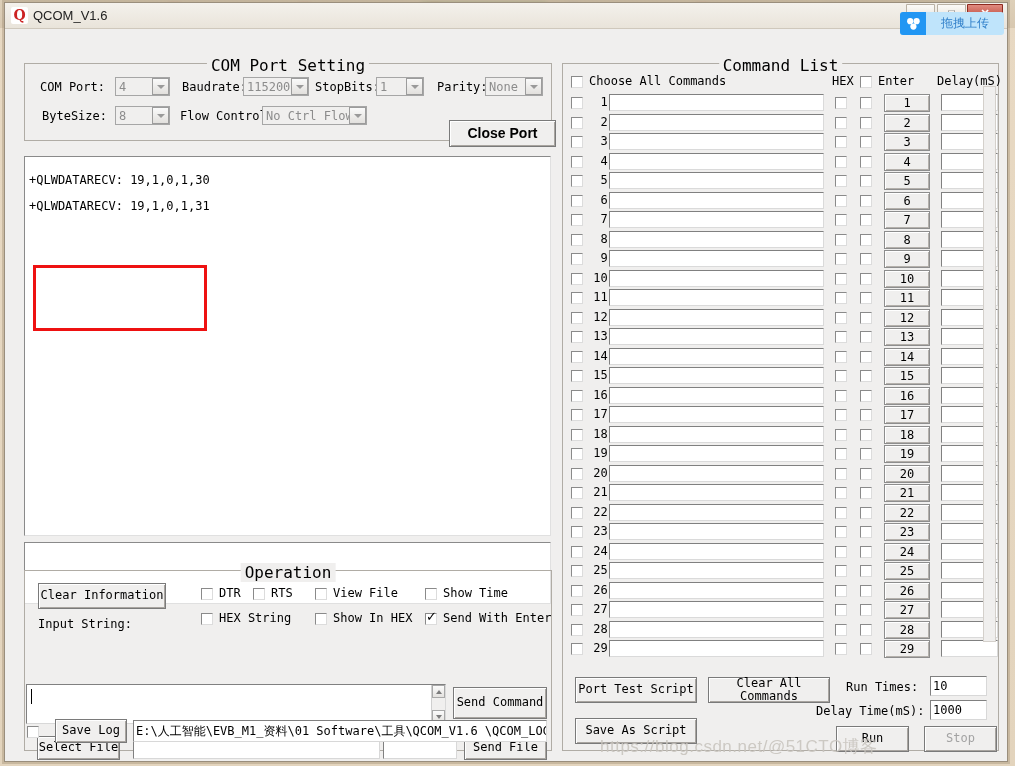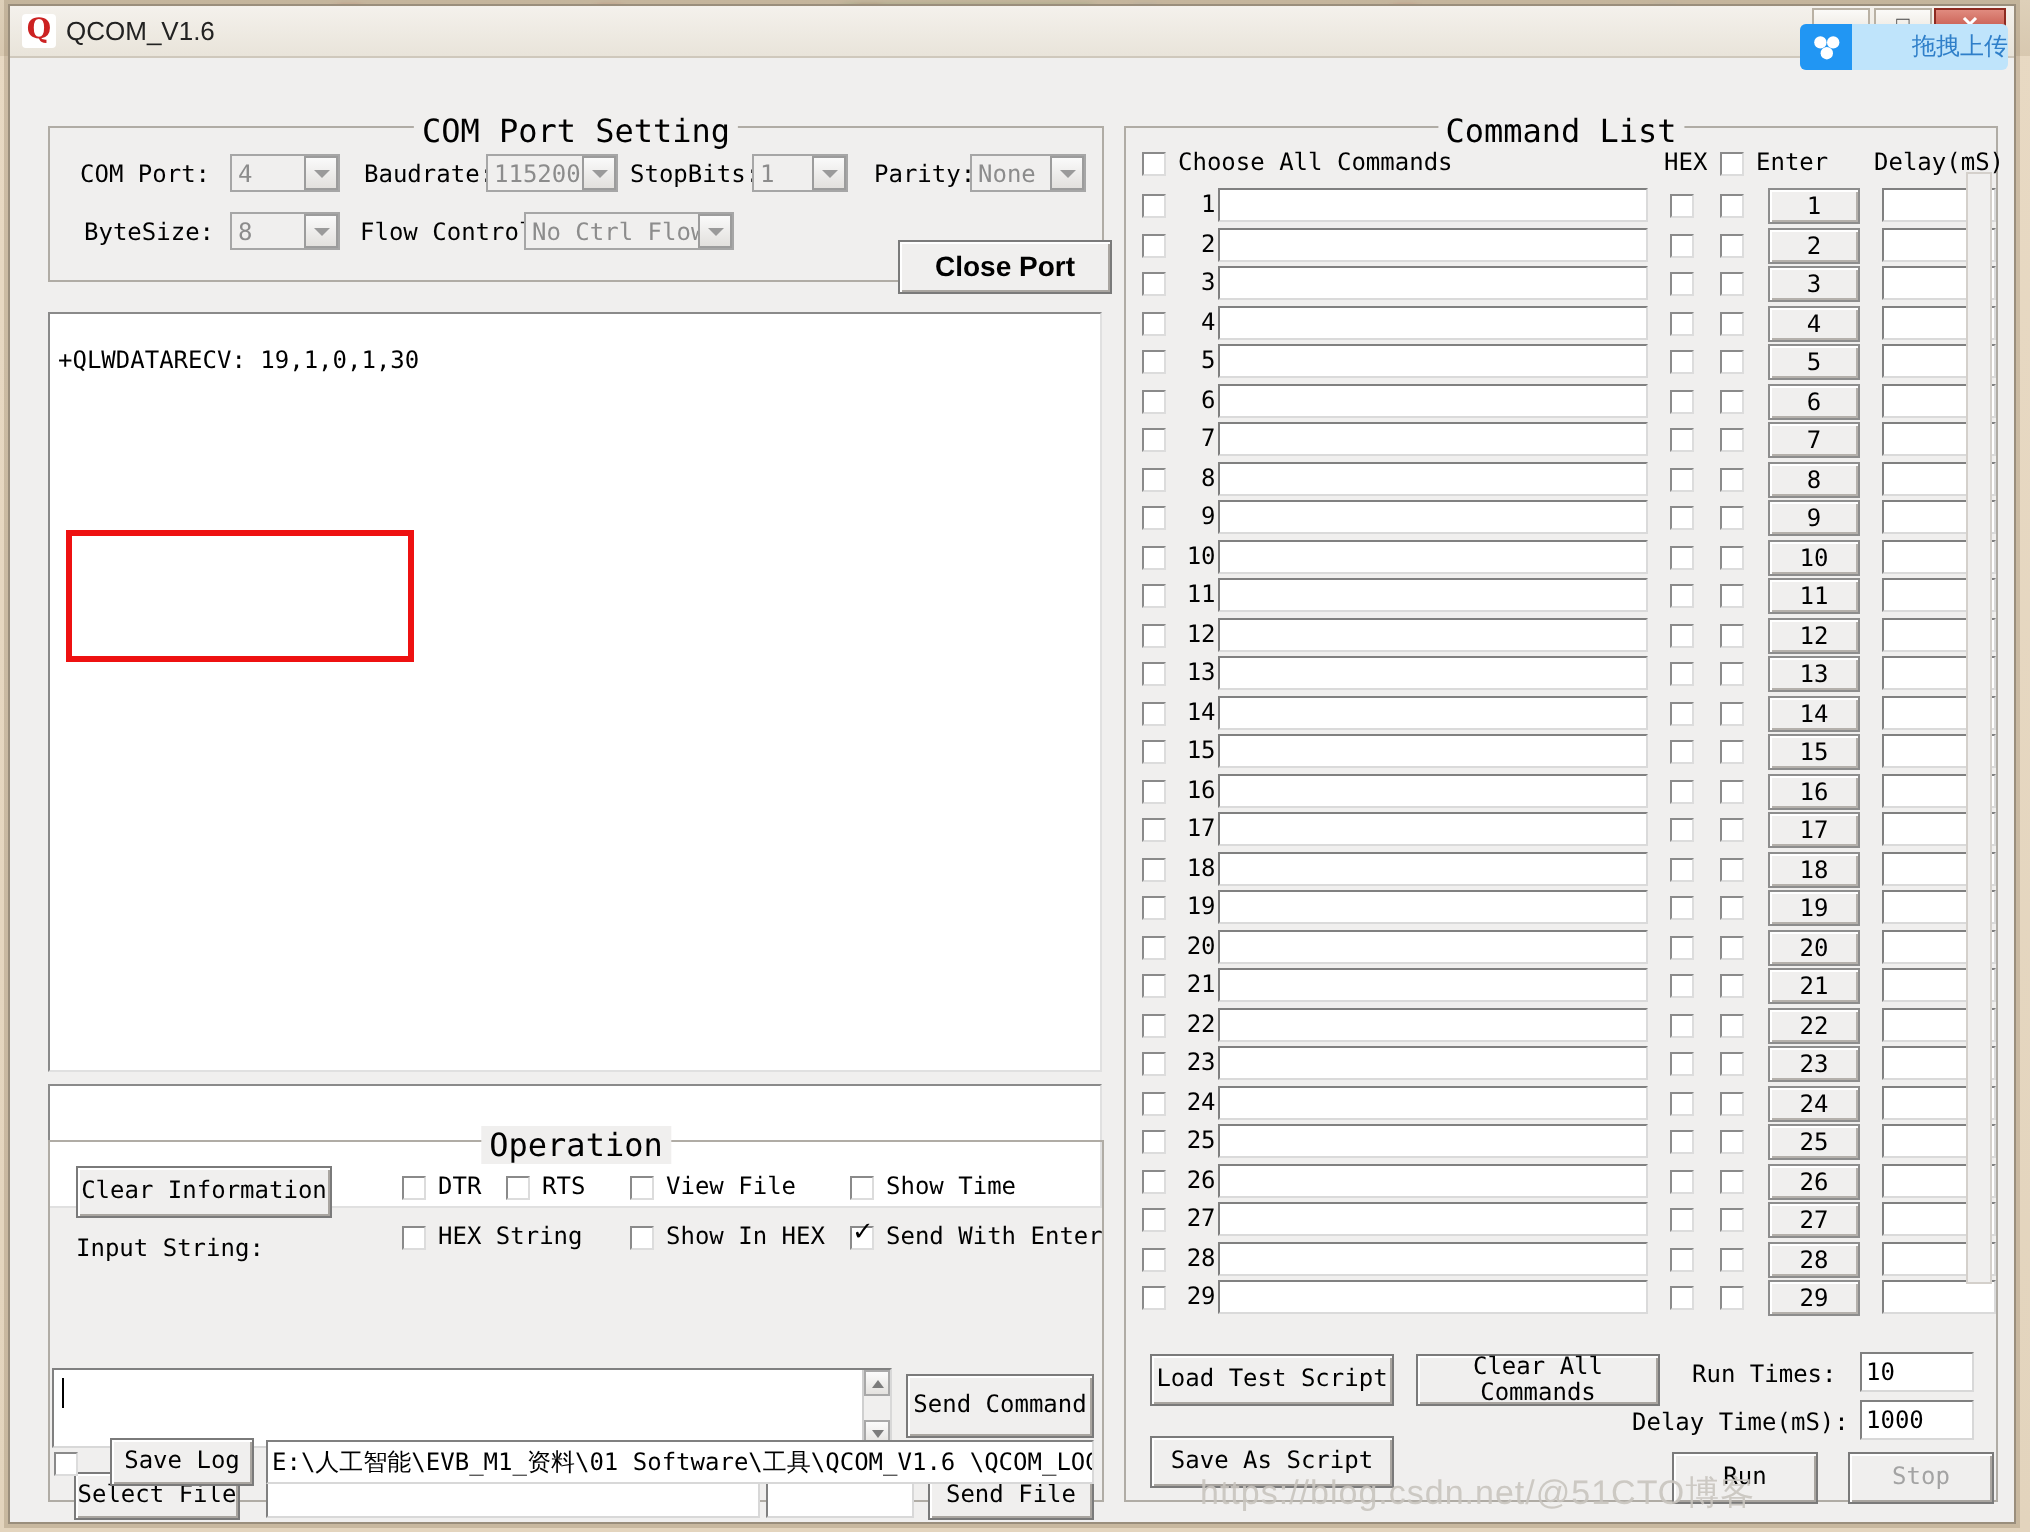--- a/index.html
+++ b/index.html
@@ -76,21 +76,21 @@
     background: #bfe4fb; border-radius: 3px;
     display: flex; align-items: center;
   }
   #upload-badge .cloudbox {
     width: 26px; height: 23px; background: #2196f3;
     border-radius: 3px 0 0 3px;
     display: flex; align-items: center; justify-content: center;
   }
   #upload-badge .cloudbox svg { display: block; }
   #upload-badge .txt {
-    flex: 1; text-align: right; color: #2f7fc9; font-size: 12px;
+    flex: 1; text-align: center; color: #2f7fc9; font-size: 12px;
     font-family: "DejaVu Sans", sans-serif;
   }
 
   
   #menubar {
     position: absolute; left: 5px; top: 27px; width: 992px; height: 19px;
     background: linear-gradient(#f2f6fb, #e8eef6);
     border: 1px solid #c8cdd4;
   }
   #menu-about {
@@ -357,20 +357,21 @@
             <i></i>
           </div>
       </div>
 
       <div class="btn sans" style="left:424px; top:56px; width:107px; height:27px;">Close Port</div>
     </div>
 
     <div id="terminal">
       <div id="term-lines">
           <div>+QLWDATARECV: 19,1,0,1,30</div>
+          <div>+QLWDATARECV: 19,1,0,1,31</div>
         </div>
       <div id="redbox" style="border-color: rgb(238, 17, 17);"></div>
     </div>
 
     <div id="terminal2"></div>
 
     <div class="group" style="left:14px; top:519px; width:528px; height:181px;">
       <div class="glabel">Operation</div>
 
       <div class="btn" style="left:13px; top:12px; width:128px; height:26px;">Clear Information</div>
@@ -693,21 +694,21 @@
               <div class="cb hcb"></div>
               <div class="cb ecb"></div>
               <div class="rbtn">29</div>
               <div class="tinput dly"></div>
             </div>
           </div>
       </div>
 
       <div id="cmdscroll"></div>
 
-      <div class="btn" style="left:12px; top:613px; width:122px; height:26px;">Load Test Script</div>
+      <div class="btn" style="left:12px; top:613px; width:122px; height:26px;">Port Test Script</div>
       <div class="btn" style="left:145px; top:613px; width:122px; height:26px;">Clear All Commands</div>
       <div class="btn" style="left:12px; top:654px; width:122px; height:26px;">Save As Script</div>
 
       <div class="lbl" style="left:283px; top:616px;">Run Times:</div>
       <div class="tinput" style="left:367px; top:612px; width:57px; height:20px;">10</div>
 
       <div class="lbl" style="left:253px; top:640px;">Delay Time(mS):</div>
       <div class="tinput" style="left:367px; top:636px; width:57px; height:20px;">1000</div>
 
       <div class="btn" style="left:273px; top:662px; width:73px; height:26px;">Run</div>

